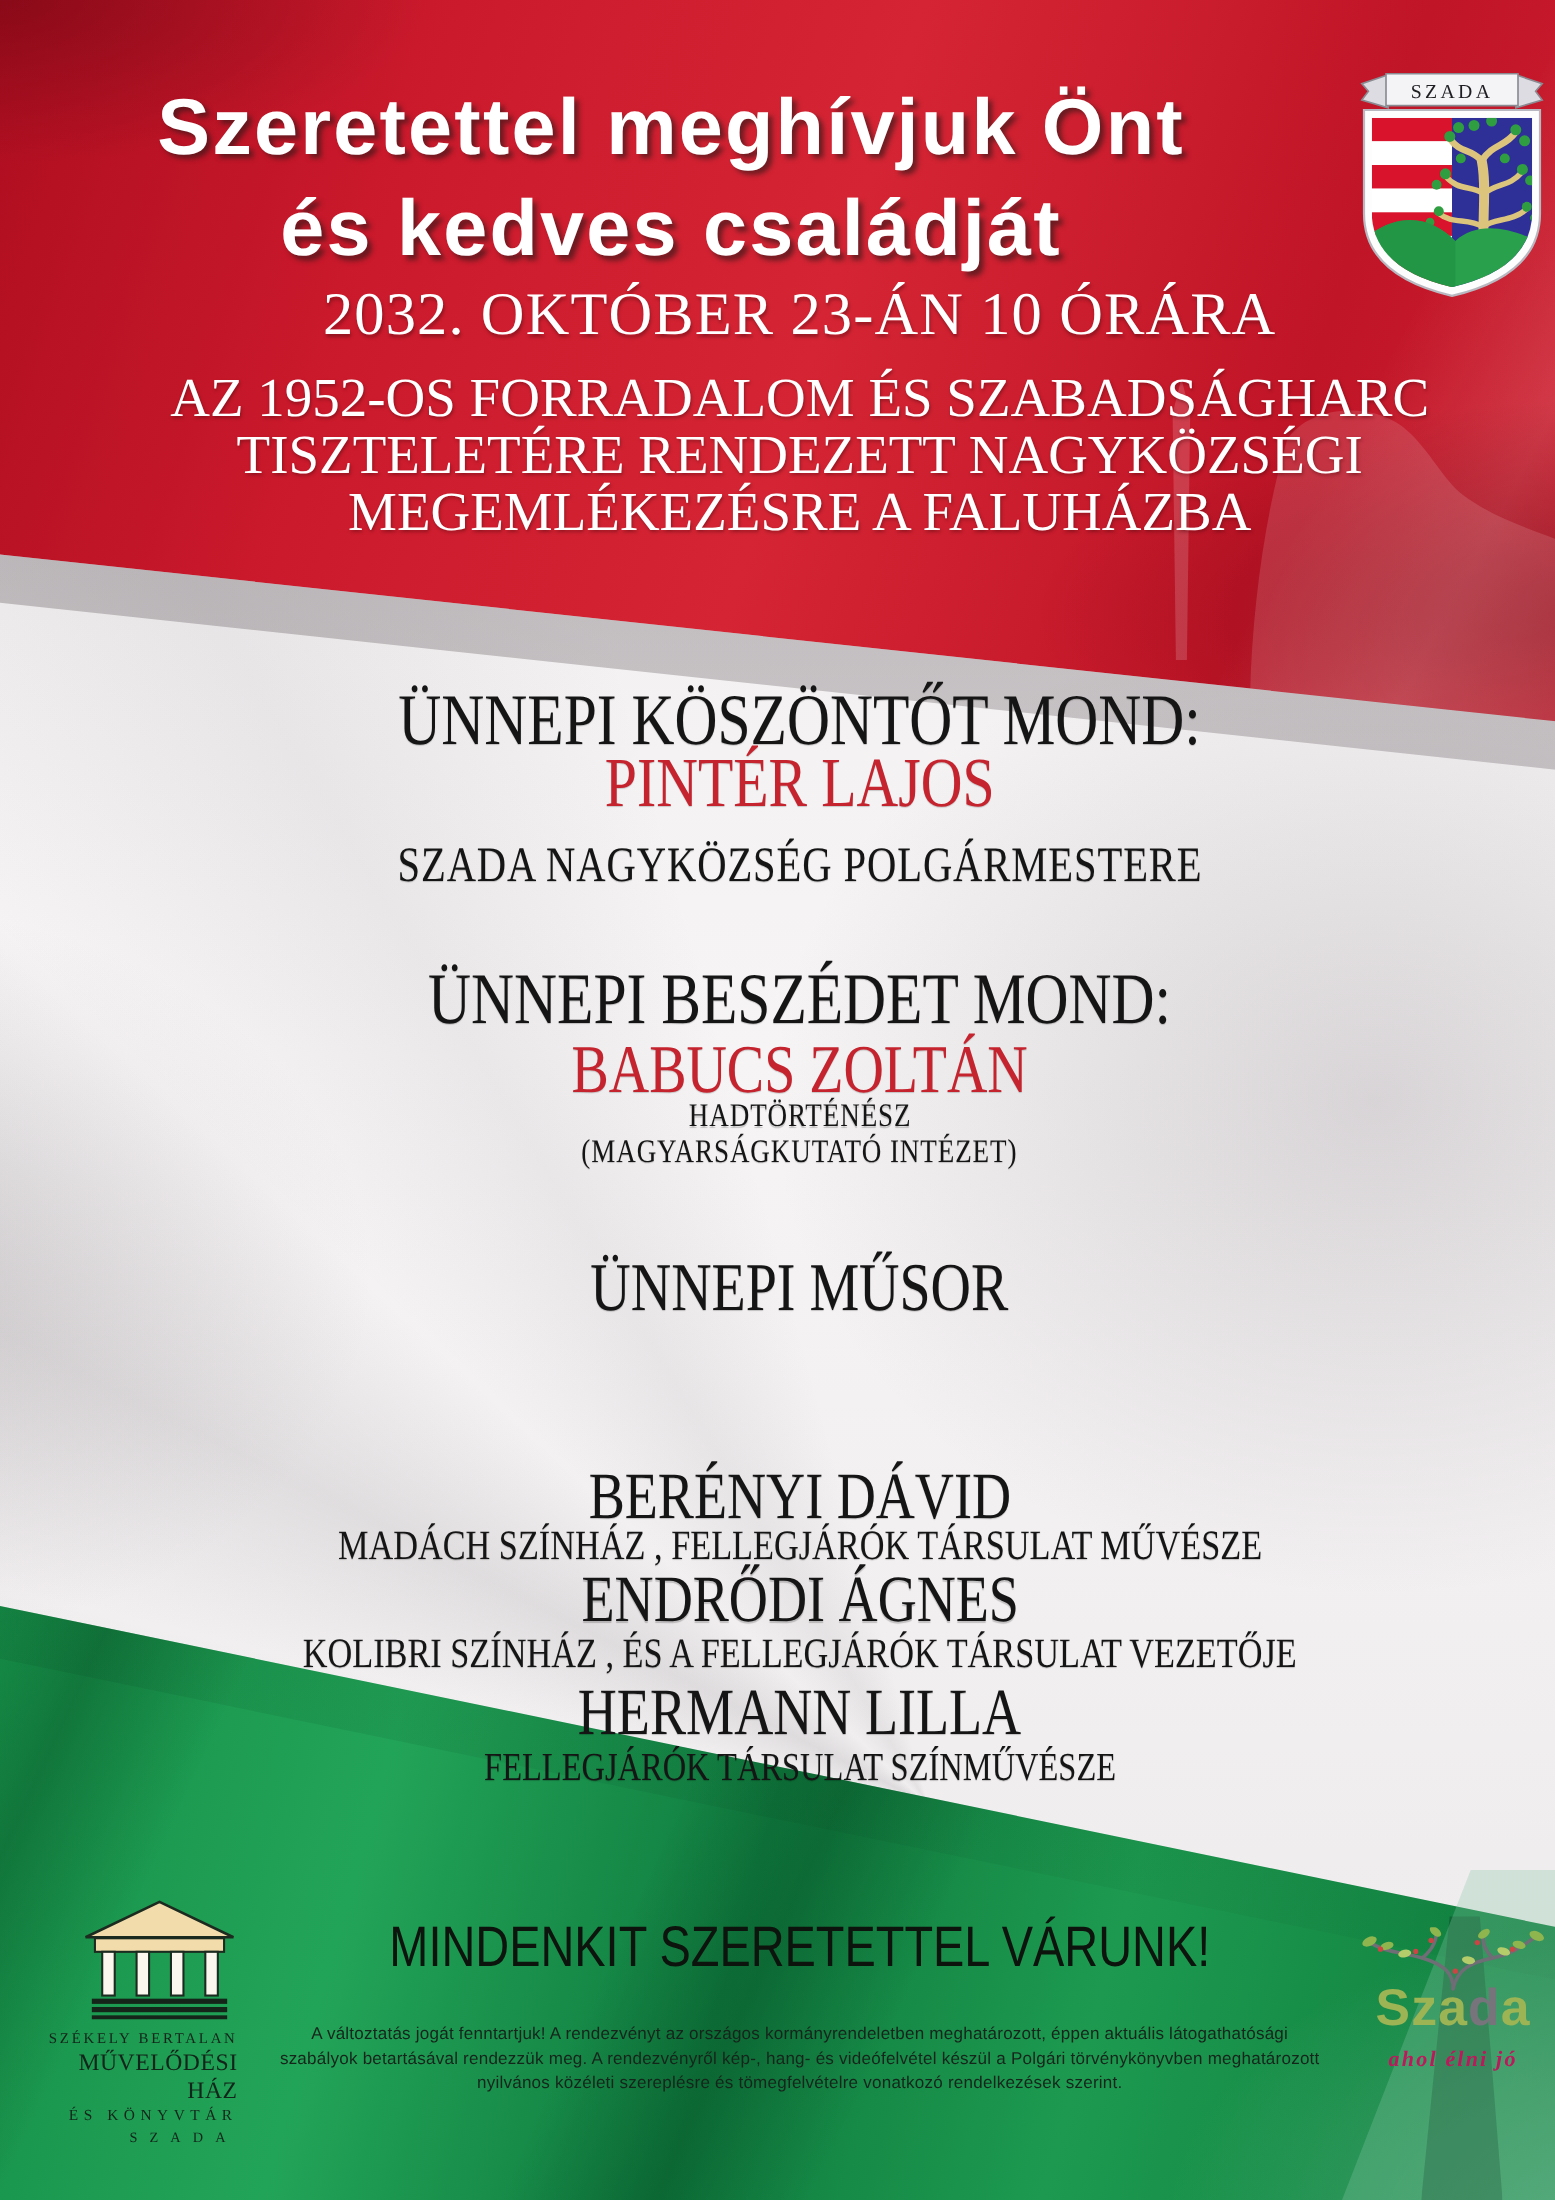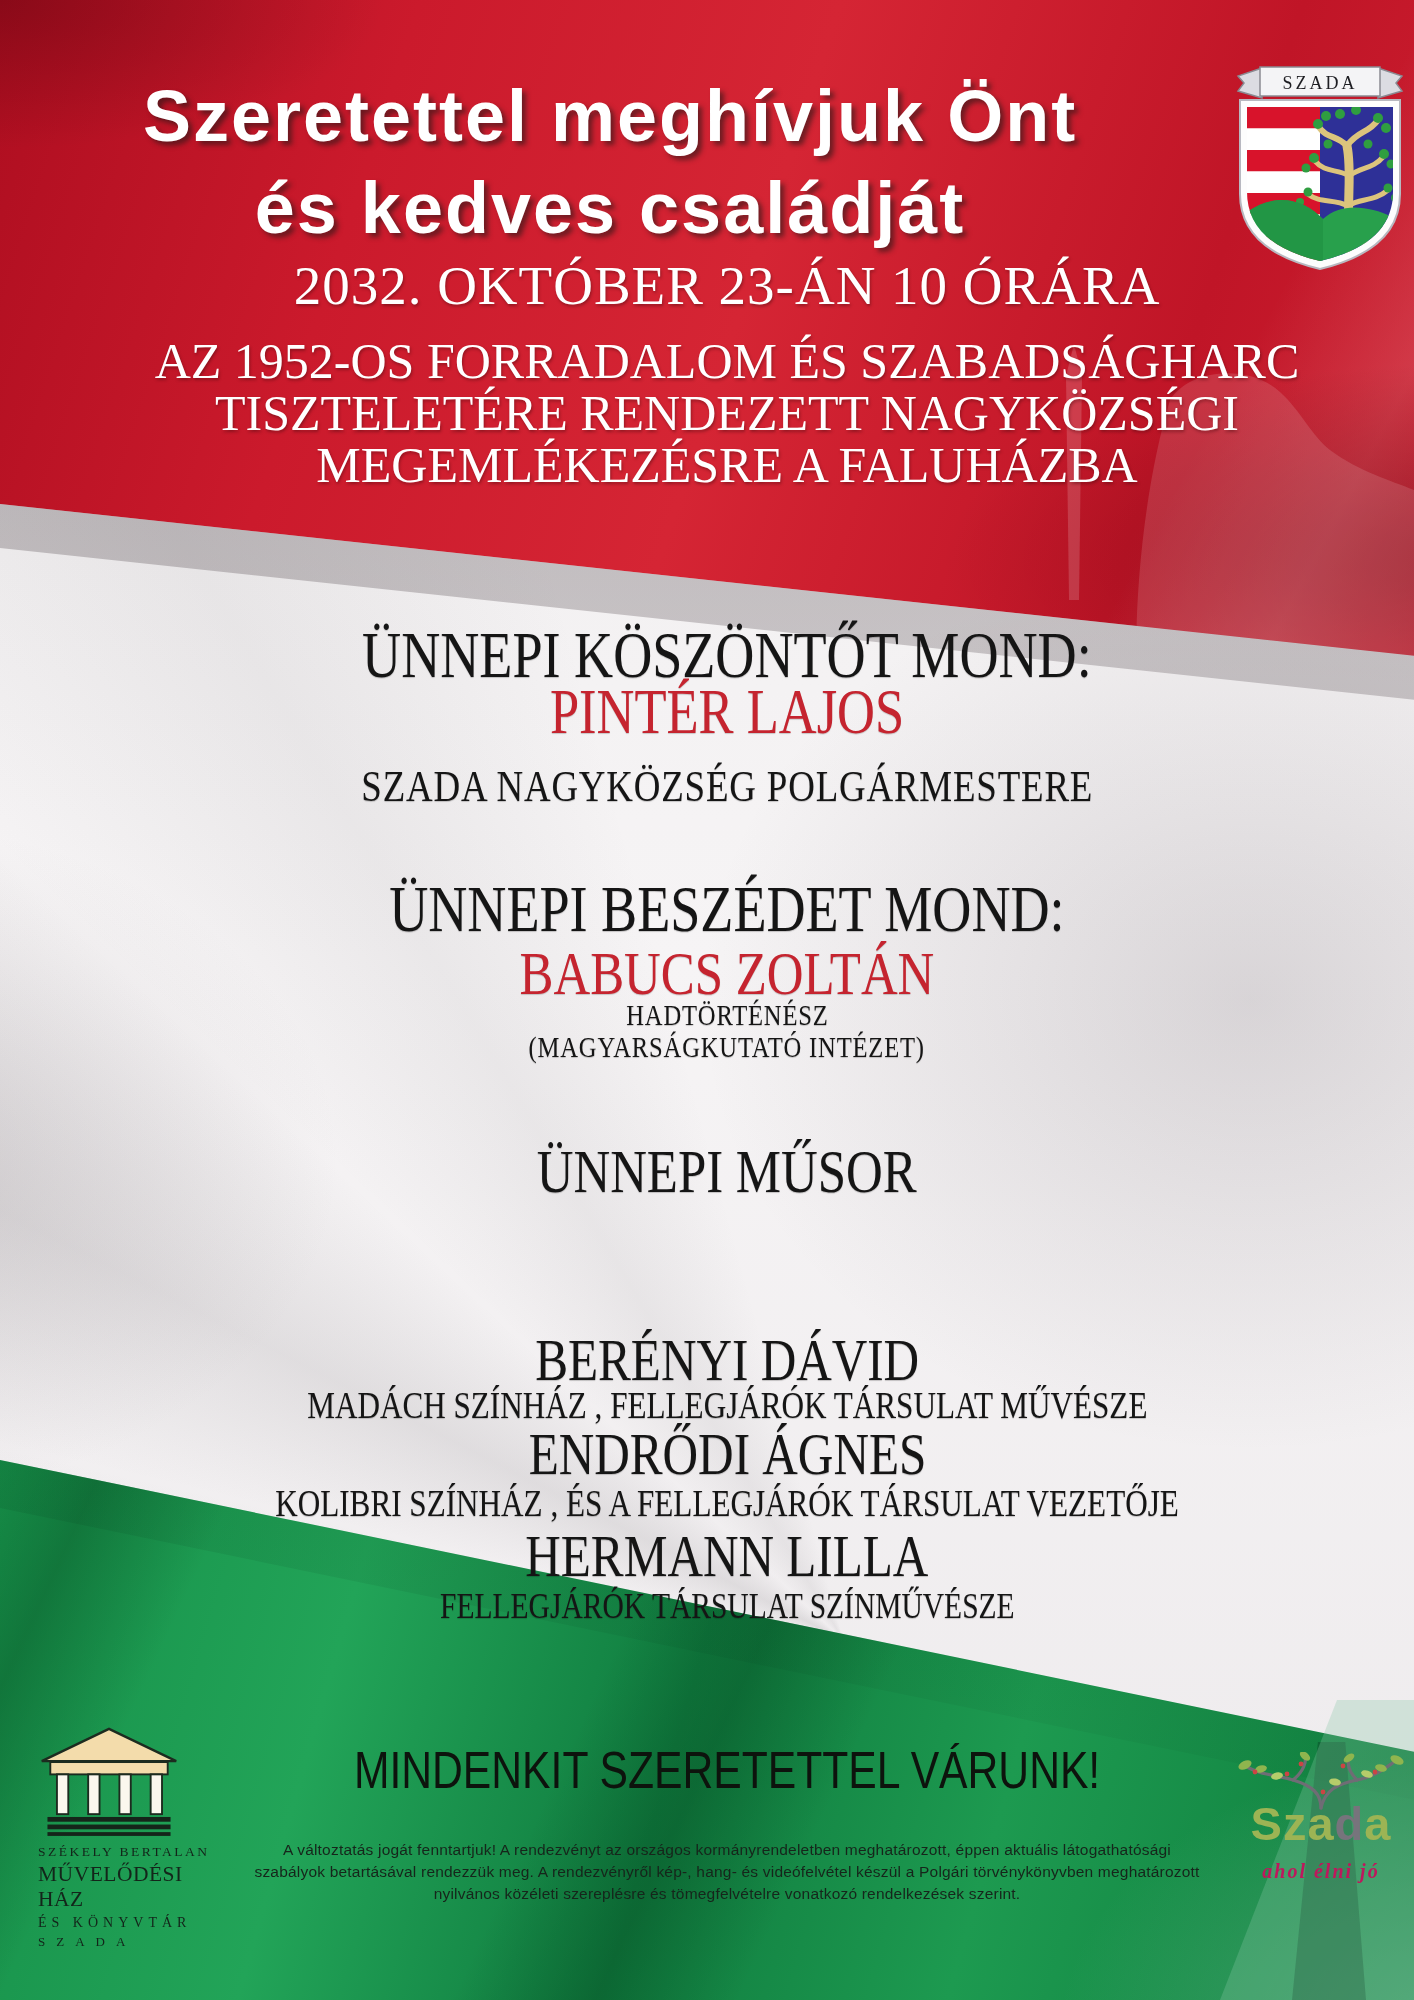--- a/index.html
+++ b/index.html
@@ -68,21 +68,21 @@
   .black-serif{color:#151515;text-shadow:0 1px 1px rgba(0,0,0,0.20);}
   .red-serif{color:#c5242f;text-shadow:0 1px 1px rgba(0,0,0,0.18);}
   
   .main-title{
     position:absolute;top:70px;left:0;right:234px;text-align:center;
     font-weight:700;color:#ffffff;font-size:72px;line-height:92px;letter-spacing:2px;
     text-shadow:4px 4px 5px rgba(45,25,25,0.62);
   }
   .coa{position:absolute;top:64px;right:42px;width:184px;height:208px;}
   
-  .house-logo{position:absolute;left:38px;top:1726px;width:178px;text-align:left;color:#13251a;}
+  .house-logo{position:absolute;left:38px;top:1726px;width:178px;text-align:right;color:#13251a;}
   .house-logo .l1{font-family:"Liberation Serif",serif;font-size:13.5px;letter-spacing:2.5px;margin-top:4px;}
   .house-logo .l2{font-family:"Liberation Serif",serif;font-size:21.5px;letter-spacing:0.5px;margin-top:2px;}
   .house-logo .l3{font-family:"Liberation Serif",serif;font-size:14px;letter-spacing:5px;margin-top:3px;}
   .house-logo .l4{font-family:"Liberation Serif",serif;font-size:13px;letter-spacing:11px;margin-top:3px;}
   .szada-brand{position:absolute;right:28px;top:1752px;width:210px;text-align:center;}
   .szada-word{font-weight:700;font-size:47px;line-height:40px;letter-spacing:1px;margin-top:-10px;}
   .szada-word .g{color:#9cb454;}
   .szada-word .d{color:#77747c;}
   .szada-tagline{font-family:"Liberation Serif",serif;font-style:italic;font-weight:700;
     font-size:20px;color:#be185d;letter-spacing:2px;margin-top:16px;}

